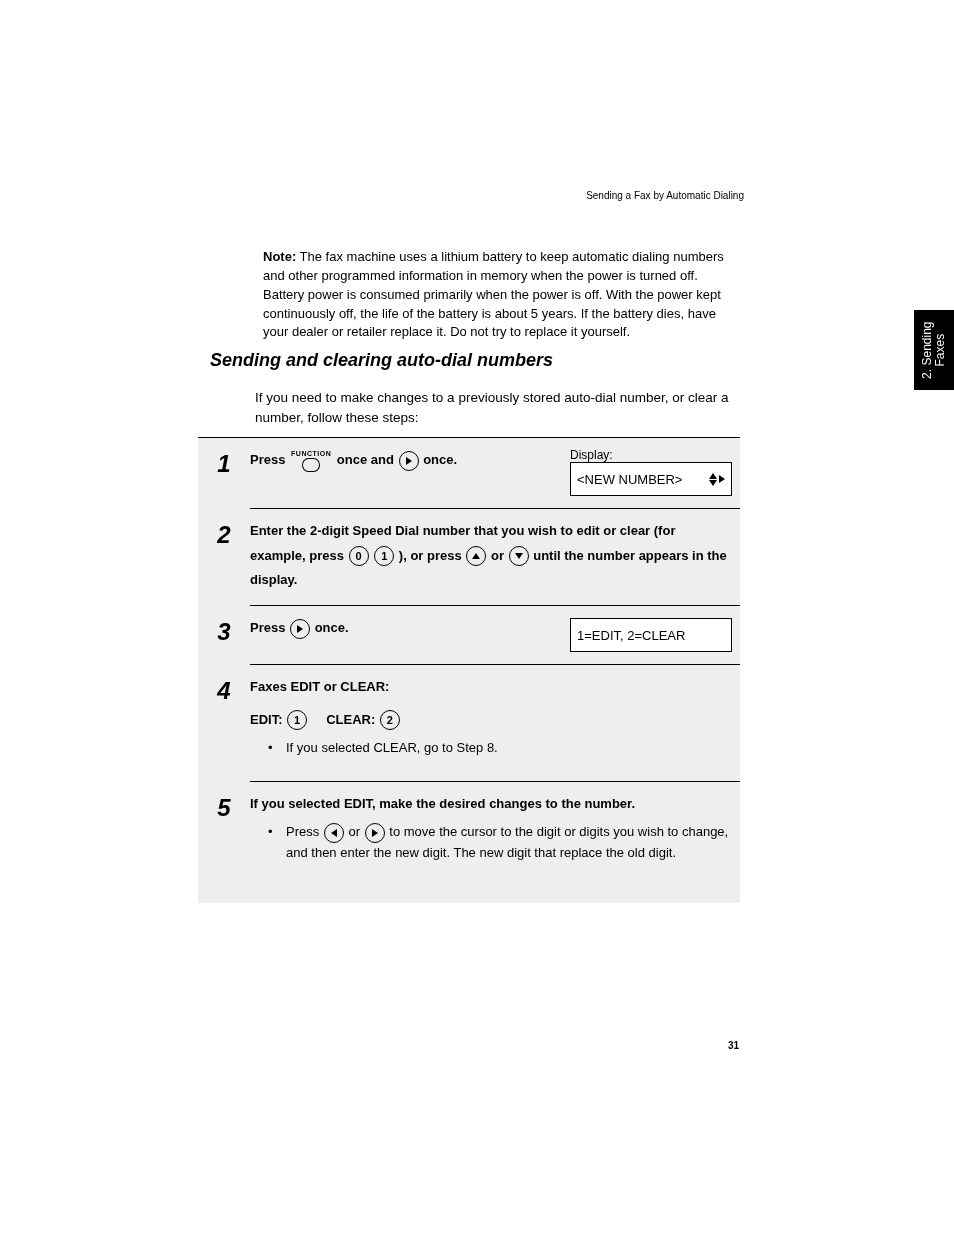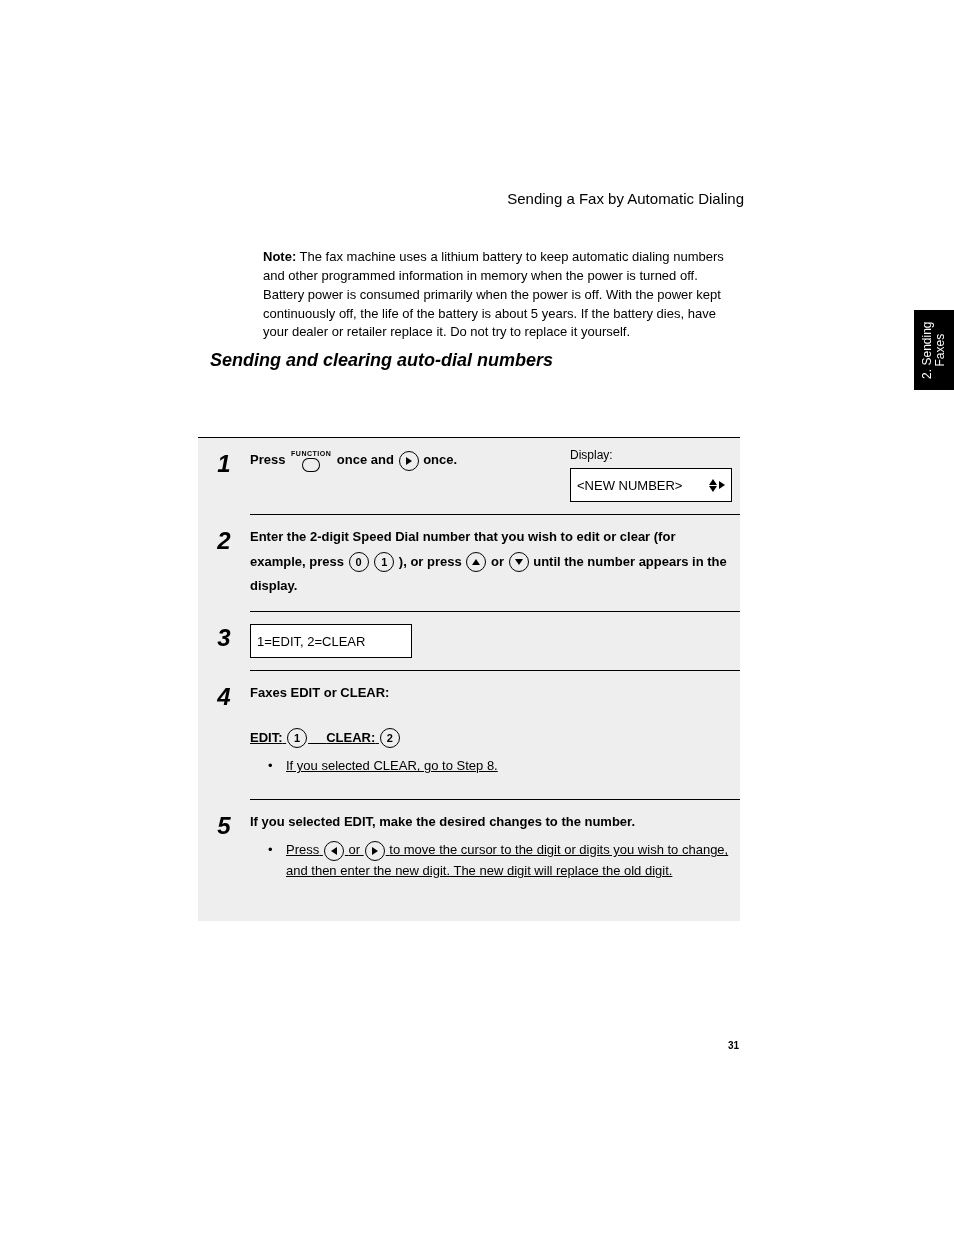--- a/index.html
+++ b/index.html
@@ -17,21 +17,21 @@
     position: absolute;
     left: 0; top: 0; right: 0; bottom: 0;
     padding: 180px 200px 0 210px;
   }
   .running-head {
     position: absolute;
     top: 190px;
     left: 210px;
     right: 210px;
     text-align: right;
-    font-size: 15px;
+    font-size: 10px;
   }
   .side-tab {
     position: absolute;
     right: 0;
     top: 310px;
     width: 40px;
     height: 80px;
     background: #000;
     color: #fff;
     display: flex;
@@ -102,21 +102,21 @@
     font-size: 13px;
     line-height: 1.9;
     padding-right: 6px;
   }
   .step-body b { font-weight: bold; }
   .display-col {
     flex: 0 0 170px;
     padding-right: 8px;
     font-size: 12px;
   }
-  .display-label { display:block; margin-bottom:6px; }
+  .display-label { display:block; margin-bottom:0; }
   .lcd {
     border: 1px solid #000;
     background: #fff;
     font-size: 13px;
     padding: 16px 6px;
     display: flex;
     align-items: center;
     justify-content: space-between;
     height: 24px;
   }
@@ -173,21 +173,20 @@
     margin: 6px 0 0 0;
     padding: 0 0 0 36px;
     list-style: none;
   }
   .bullet-list li {
     position: relative;
     font-size: 13px;
     line-height: 1.55;
     margin-bottom: 10px;
     font-weight: normal;
-    text-decoration: underline;
   }
   .bullet-list li::before {
     content: "•";
     position: absolute;
     left: -18px;
     top: 0;
   }
   .pagenum {
     position: absolute;
     right: 215px;
@@ -212,20 +211,21 @@
     </div>
   </div>
 
   <div class="note-block">
     <span class="note-label">Note:</span>
     <span>The fax machine uses a lithium battery to keep automatic dialing numbers and other programmed information in memory when the power is turned off. Battery power is consumed primarily when the power is off. With the power kept continuously off, the life of the battery is about 5 years. If the battery dies, have your dealer or retailer replace it. Do not try to replace it yourself.</span>
   </div>
 
   <div class="section-title">Sending and clearing auto-dial numbers</div>
 
+  <div class="intro">If you need to make changes to a previously stored auto-dial number, or clear a number, follow these steps:</div>
 
   <div class="steps-wrap">
 
     <div class="step">
       <div class="step-num">1</div>
       <div class="step-body">
         <b>Press</b>
         <span class="key-func">
           <span class="key-func-label">FUNCTION</span>
           <span class="key-func-btn"></span>
@@ -266,33 +266,40 @@
         <span class="key key-circle">
             <span class="tri tri-down"></span>
           </span>
         <b>until the number appears in the display.</b>
       </div>
     </div>
     <div class="hr"></div>
 
     <div class="step">
       <div class="step-num">3</div>
+      <div class="step-body">
+        <b>Press</b>
+        <span class="key key-circle">
+            <span class="tri tri-right"></span>
+          </span>
+        <b>once.</b>
+      </div>
       <div class="display-col" style="padding-top:2px;text-align:right;">
         <div class="lcd">
           <span>1=EDIT, 2=CLEAR</span>
         </div>
       </div>
     </div>
     <div class="hr"></div>
 
     <div class="step">
       <div class="step-num">4</div>
       <div class="step-body">
         <b>Faxes EDIT or CLEAR:</b>
-        <div style="margin-top:20px;text-decoration:underline;">
+        <div style="margin-top:8px;">
           <b>EDIT:</b>
           <span class="key key-circle">1</span>
           &nbsp;&nbsp;&nbsp;
           <b>CLEAR:</b>
           <span class="key key-circle">2</span>
         </div>
         <ul class="bullet-list">
           <li>If you selected CLEAR, go to Step 8.</li>
         </ul>
       </div>
@@ -306,21 +313,21 @@
         <ul class="bullet-list">
           <li>
             <span>Press</span>
             <span class="key key-circle">
                 <span class="tri tri-left"></span>
               </span>
             <span>or</span>
             <span class="key key-circle">
                 <span class="tri tri-right"></span>
               </span>
-            <span>to move the cursor to the digit or digits you wish to change, and then enter the new digit. The new digit will replace the old digit.</span>
+            <span>to move the cursor to the digit or digits you wish to change, and then enter the new digit. The new digit that replace the old digit.</span>
           </li>
         </ul>
       </div>
     </div>
 
   </div>
 
   <div class="pagenum">31</div>
 </div>
 

